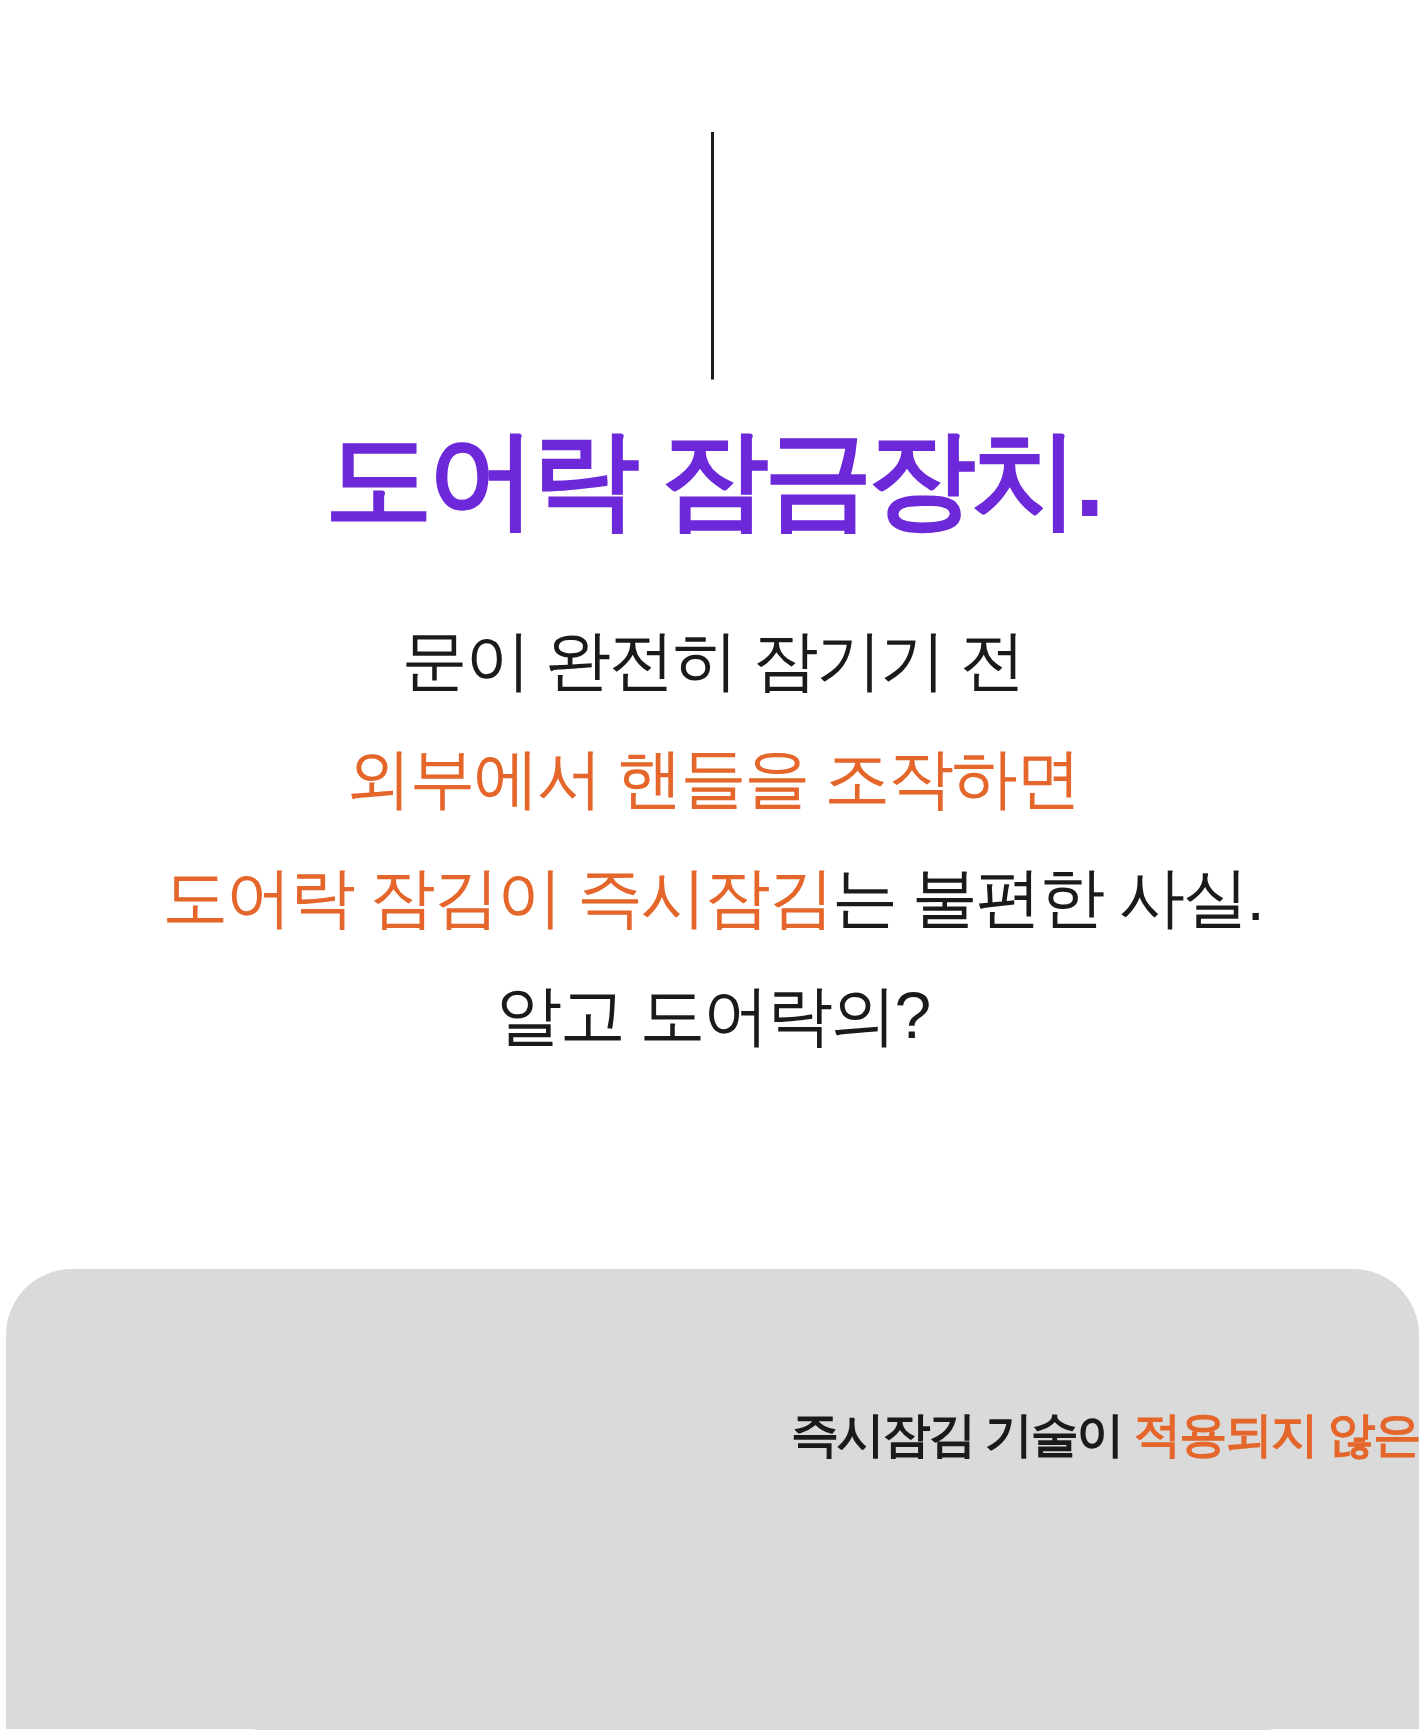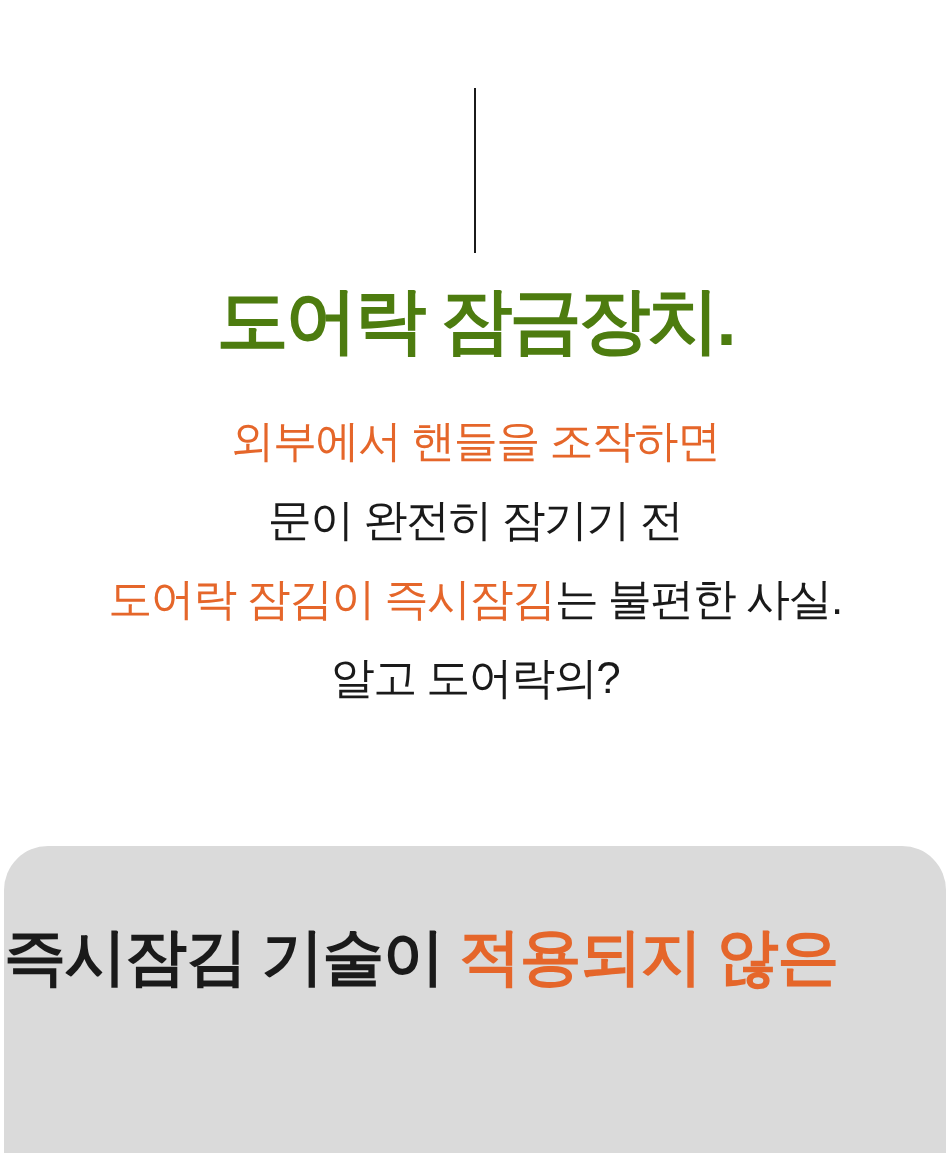--- a/index.html
+++ b/index.html
@@ -33,21 +33,21 @@
   .page-title {
     position: absolute;
     top: 276px;
     left: 0;
     width: 100%;
     text-align: center;
     font-size: 72px;
     line-height: 88px;
     font-weight: 800;
     letter-spacing: -3px;
-    color: #4d7c0f;
+    color: #6d28d9;
     white-space: nowrap;
   }
   .intro {
     position: absolute;
     top: 401px;
     left: 0;
     width: 100%;
     text-align: center;
     font-size: 44px;
     line-height: 79px;
@@ -62,41 +62,41 @@
     left: 4px;
     top: 846px;
     width: 942px;
     height: 307px;
     background: var(--panel);
     border-radius: 44px 44px 0 0;
   }
   .panel-text {
     padding-top: 68px;
     width: 100%;
-    text-align: left;
-    font-size: 62px;
+    text-align: right;
+    font-size: 32px;
     line-height: 85px;
     font-weight: 700;
     letter-spacing: -1.5px;
     color: var(--text);
   }
   .panel-text .line { white-space: nowrap; }
 </style>
 </head>
 <body>
 
 <div class="stage">
 
   <div class="divider-line"></div>
 
   <h1 class="page-title">도어락 잠금장치.</h1>
 
   <div class="intro">
+    <div class="line">문이 완전히 잠기기 전</div>
     <div class="line accent">외부에서 핸들을 조작하면</div>
-    <div class="line">문이 완전히 잠기기 전</div>
     <div class="line"><span class="accent">도어락 잠김이 즉시잠김</span><span>는 불편한 사실.</span></div>
     <div class="line">알고 도어락의?</div>
   </div>
 
   <div class="bottom-panel">
     <div class="panel-text">
       <div class="line"><span>즉시잠김 기술이 </span><span class="accent">적용되지 않은</span></div>
     </div>
   </div>
 

